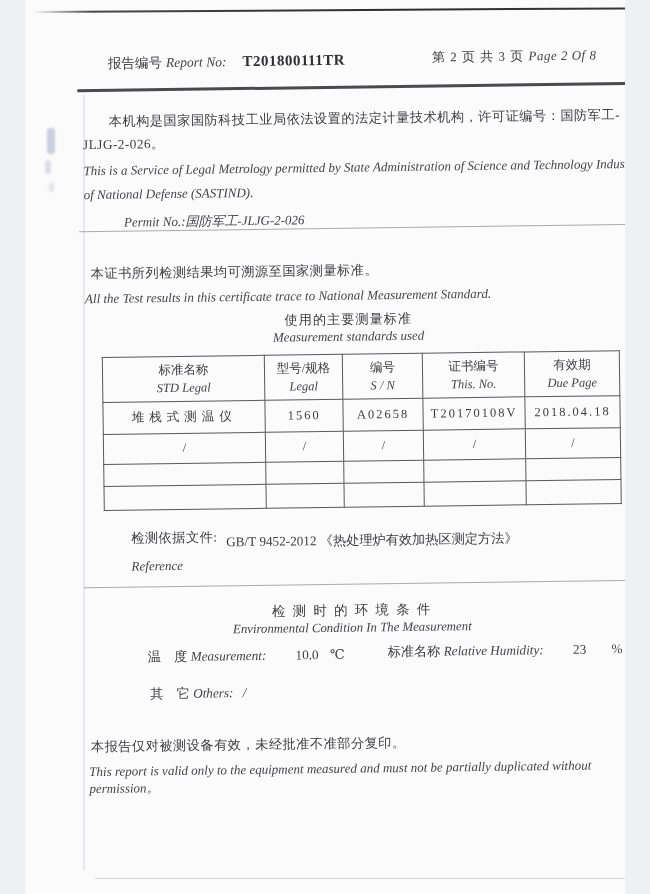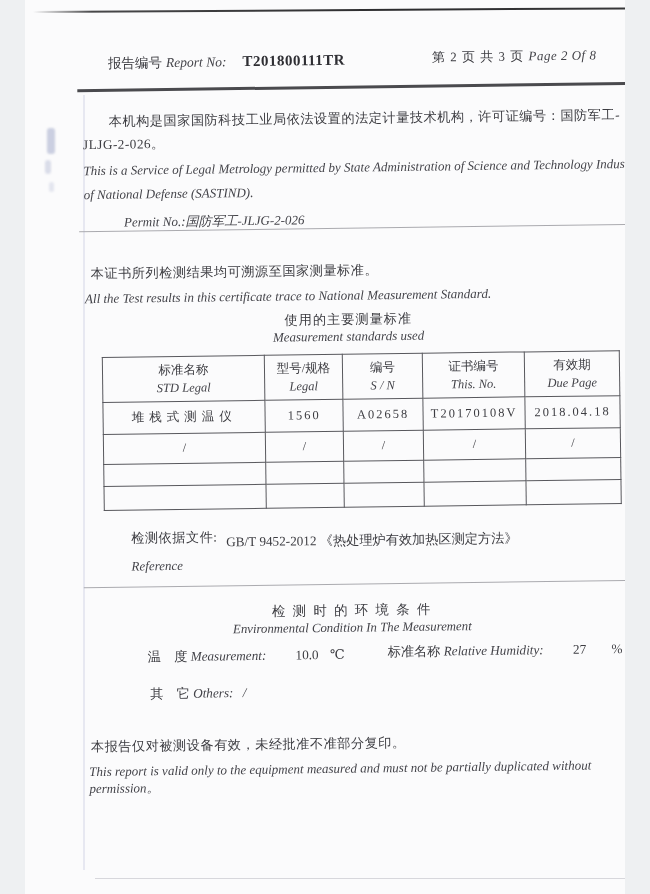--- a/index.html
+++ b/index.html
@@ -179,21 +179,21 @@
 
     <div class="abs env-row1">
       <span class="cn">温　度</span>
       <span class="en">Measurement:</span>
       <span class="cn val">10.0</span>
       <span class="cn unit">℃</span>
     </div>
     <div class="abs env-hum">
       <span class="cn">标准名称</span>
       <span class="en">Relative Humidity:</span>
-      <span class="cn val">27</span>
+      <span class="cn val">23</span>
       <span class="cn unit">%</span>
     </div>
     <div class="abs env-row2">
       <span class="cn">其　它</span>
       <span class="en">Others:</span>
       <span class="val">/</span>
     </div>
 
     <div class="abs foot-cn cn">本报告仅对被测设备有效，未经批准不准部分复印。</div>
     <div class="abs foot-en en">This report is valid only to the equipment measured and must not be partially duplicated without permission。</div>

